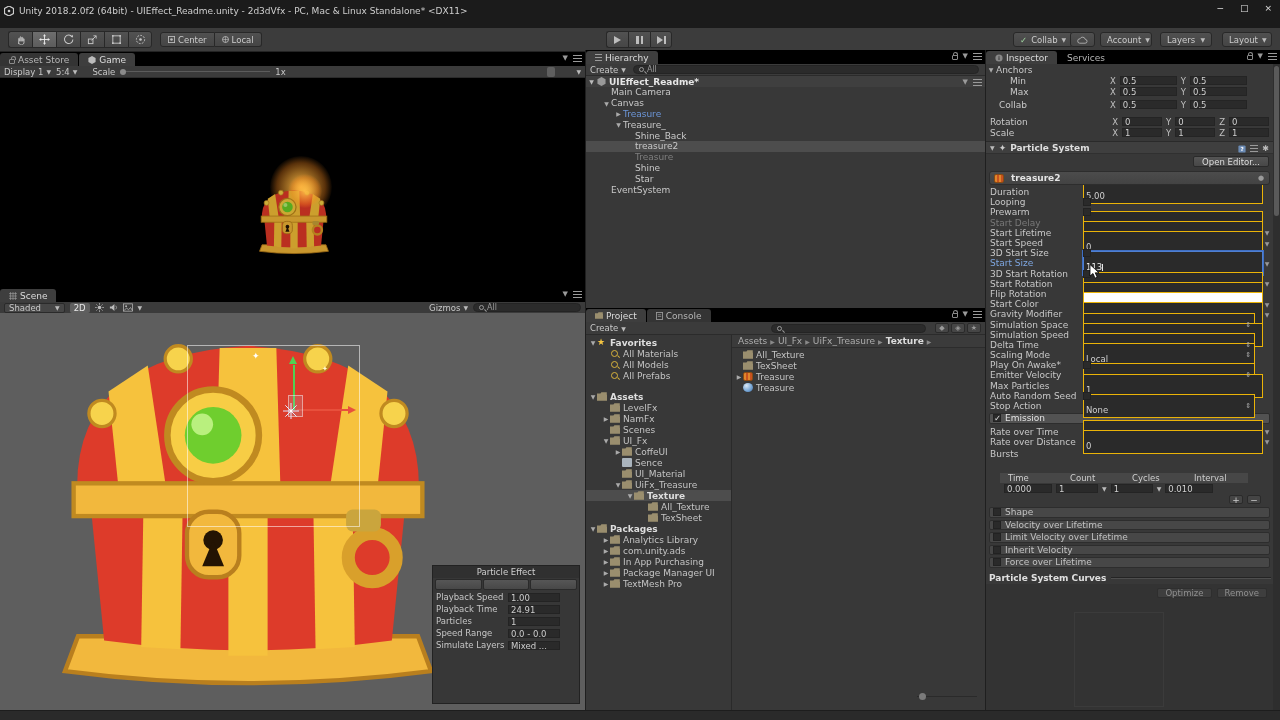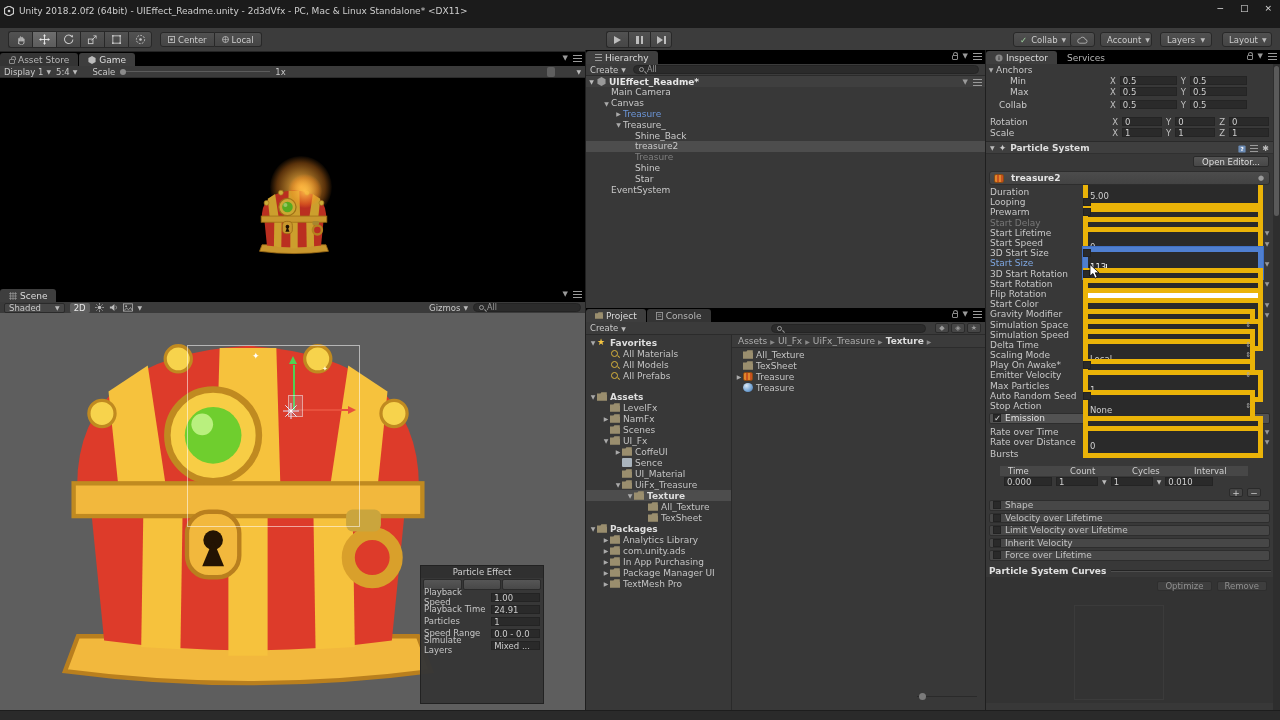--- a/index.html
+++ b/index.html
@@ -71,21 +71,21 @@
   .scene-panel{position:absolute;left:0;top:288px;width:585px;height:422px}
   .sceneview{position:absolute;left:0;top:25px;right:0;bottom:0;background:#5e5e5e;overflow:hidden}
   .selrect{position:absolute;border:1px solid rgba(255,255,255,.55)}
   .gz-line-v{position:absolute;width:1.5px;background:#52d052}
   .gz-line-h{position:absolute;height:1.5px;background:#e8503c}
   .head-up{position:absolute;width:0;height:0;border-left:4px solid transparent;border-right:4px solid transparent;border-bottom:8px solid #52d052}
   .head-right{position:absolute;width:0;height:0;border-top:4px solid transparent;border-bottom:4px solid transparent;border-left:8px solid #e8503c}
   .gz-handle{position:absolute;border:1px solid rgba(255,255,255,.45);background:rgba(180,200,230,.18)}
 
   
-  .pfx{position:absolute;left:420px;top:252px;width:124px;height:139px;background:rgba(54,54,54,.97);
+  .pfx{position:absolute;left:432px;top:252px;width:148px;height:139px;background:rgba(54,54,54,.97);
     border:1px solid #222;font-size:8.5px;color:#c6c6c6}
   .pfx-title{height:12px;display:flex;align-items:center;justify-content:center;color:#cfcfcf;background:#303030}
   .pfx-btns{display:flex;gap:1px;padding:1px 2px}
   .pfx-btn{flex:1;height:11px;background:linear-gradient(#565656,#484848);border:1px solid #2a2a2a;border-radius:2px;
     display:flex;align-items:center;justify-content:center;color:#ddd}
   .pfx-row{display:flex;align-items:center;height:12px;padding:0 3px}
   .pfx-row .lbl{width:72px}
   .pfx-field{background:#2a2a2a;border:1px solid #232323;width:52px;height:9px;line-height:9px;padding:0 2px;color:#ccc}
   .pfx-check{display:flex;align-items:center;gap:3px;height:12px;padding:0 3px}
   .cbox{width:8px;height:8px;background:#2a2a2a;border:1px solid #222;position:relative;flex:none}
@@ -149,36 +149,36 @@
   .btn-sm{background:linear-gradient(#555,#474747);border:1px solid #2a2a2a;border-radius:2px;color:#ddd;font-size:8.5px;
     height:11px;display:flex;align-items:center;padding:0 8px}
   .psnamebar{margin:2px 3px;height:14px;background:linear-gradient(#4c4c4c,#434343);border:1px solid #2d2d2d;border-radius:3px;
     display:flex;align-items:center;gap:4px;padding:0 4px;position:relative}
   .psnamebar b{color:#e4e4e4;font-size:9px}
   .psnamebar .dot{position:absolute;right:5px;color:#9a9a9a;font-size:7px}
 
   .prow{display:flex;align-items:center;height:10.2px;padding-right:2px}
   .plabel{width:97px;padding-left:4px;flex:none;white-space:nowrap;overflow:hidden}
   .pctl{flex:1;display:flex;align-items:center;min-width:0}
-  .ctl-field{flex:1;height:8.5px;line-height:8px;background:#2a2a2a;border:5px solid #eab308;color:#cfcfcf;font-size:8.5px;padding:11px 2px;white-space:nowrap}
+  .ctl-field{flex:1;height:8.5px;line-height:8px;background:#2a2a2a;border:1px solid #eab308;color:#cfcfcf;font-size:8.5px;padding:11px 2px;white-space:nowrap}
   .ddmark{display:none;margin-left:2px;color:#aaa;font-size:7px}
   .dd-arr{width:8px;text-align:center;color:#999;font-size:6px;opacity:0;flex:none}
   .arrow .dd-arr{opacity:1}
   .t-dd .ddmark{display:block;position:relative;right:12px}
   .t-color .ctl-field{background:#fff;height:7px;color:transparent}
   .prow .cbox{margin-right:auto}
   .dis .plabel{color:#787878}.dis .ctl-field{color:#7a7a7a}
   .focus .plabel{color:#7ea6e0}
   .focus .ctl-field{border-color:#4f7fd0;box-shadow:0 0 0 1px #3f6fc4;color:#ececec}
   .focus .ctl-field::after{content:"";display:inline-block;width:1px;height:7px;background:#e8e8e8;vertical-align:-1px}
   .modhead{margin:2px 3px 0 3px;height:10.5px;background:#474747;border:1px solid #2d2d2d;border-radius:2px;
     display:flex;align-items:center;gap:4px;padding:0 3px;color:#c2c2c2}
   .modhead.onmod{background:#525252;color:#e2e2e2}
   .bursts{padding:2px 4px 0 4px}
-  .btable{margin:5px 0 0 10px;width:248px}
+  .btable{margin:12px 0 0 10px;width:248px}
   .bthead{display:flex;background:#474747;height:10px;align-items:center;font-size:8.5px;color:#cfcfcf}
   .bthead span{flex:1;padding-left:8px}
   .btrow{display:flex;align-items:center;height:11px;gap:4px;padding-left:4px}
   .bfield{background:#2a2a2a;border:1px solid #242424;height:8.5px;line-height:8px;font-size:8.5px;color:#cfcfcf;padding:0 2px}
   .plusminus{display:flex;justify-content:flex-end;gap:4px;padding:1px 8px;color:#ccc;font-size:9px}
   .pm{width:14px;text-align:center;background:#454545;border:1px solid #2a2a2a;border-radius:2px;height:9px;line-height:8px}
   .psc-head{margin-top:5px;display:flex;align-items:center;gap:5px;padding-left:3px;font-weight:bold;color:#e0e0e0}
   .psc-line{flex:1;height:2px;border-top:1px solid #242424;border-bottom:1px solid #4e4e4e;margin-right:2px}
   .psc-area{background:#333;height:126px;margin-top:1px;position:relative}
   .psc-btns{position:absolute;right:6px;top:4px;display:flex;gap:5px}

